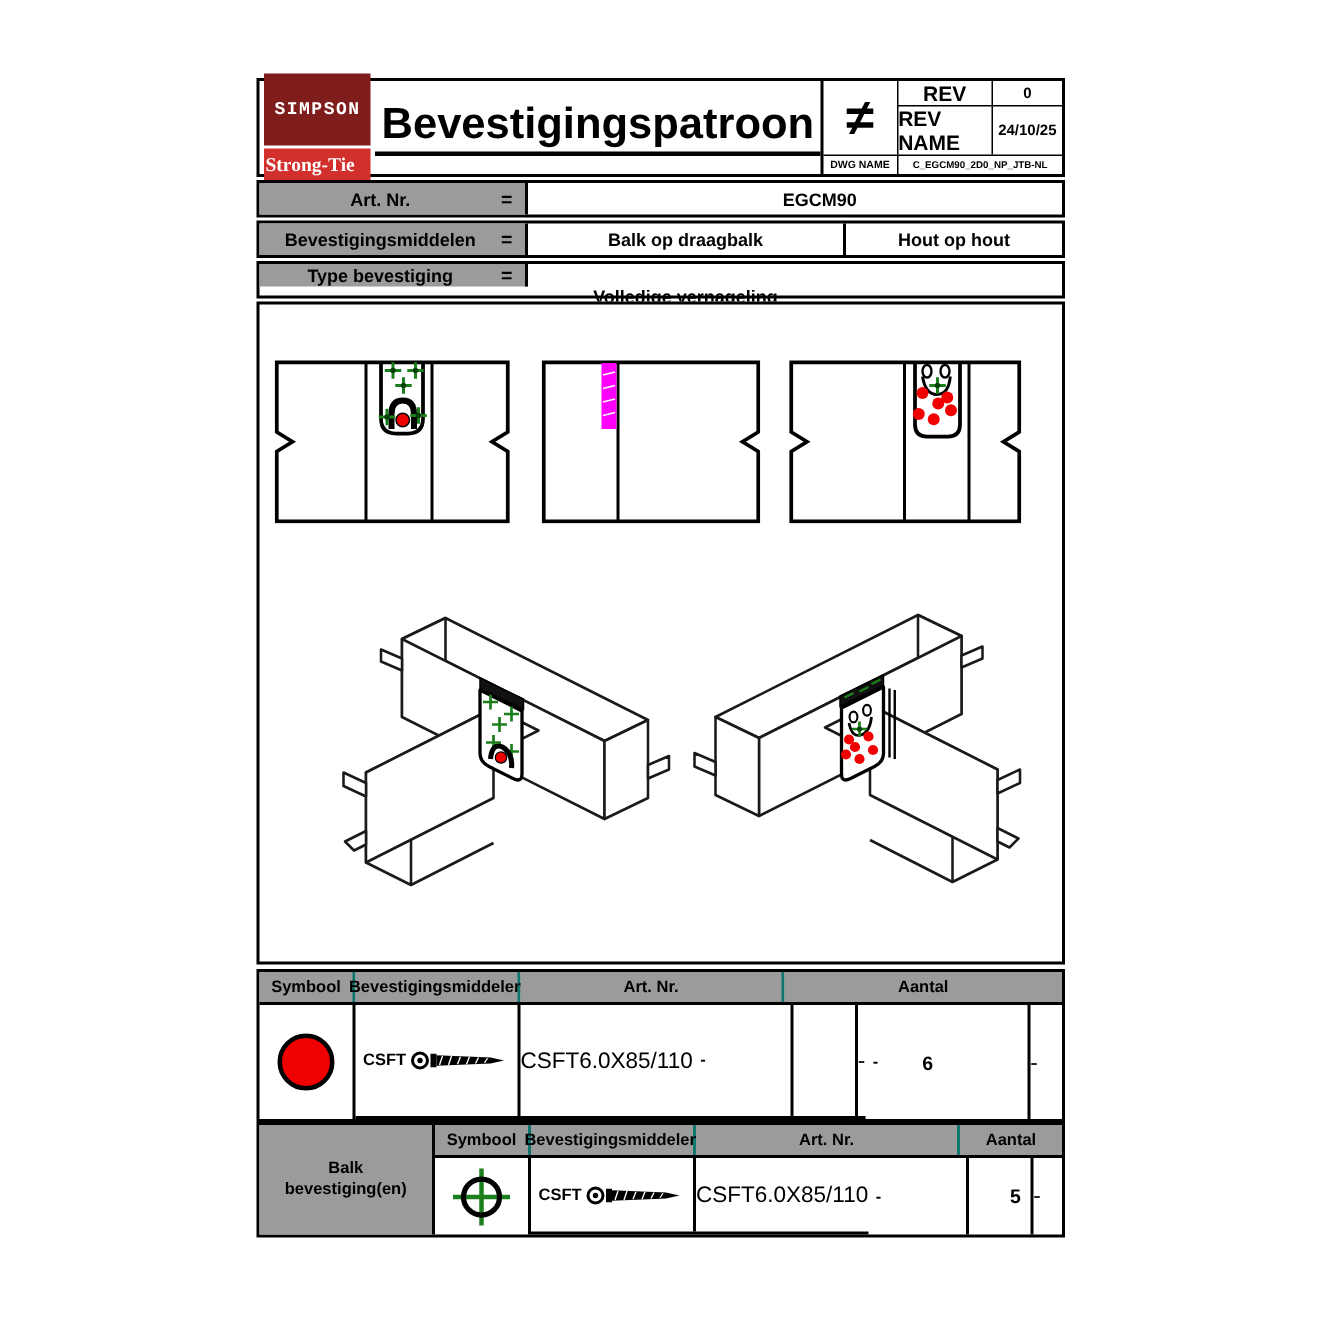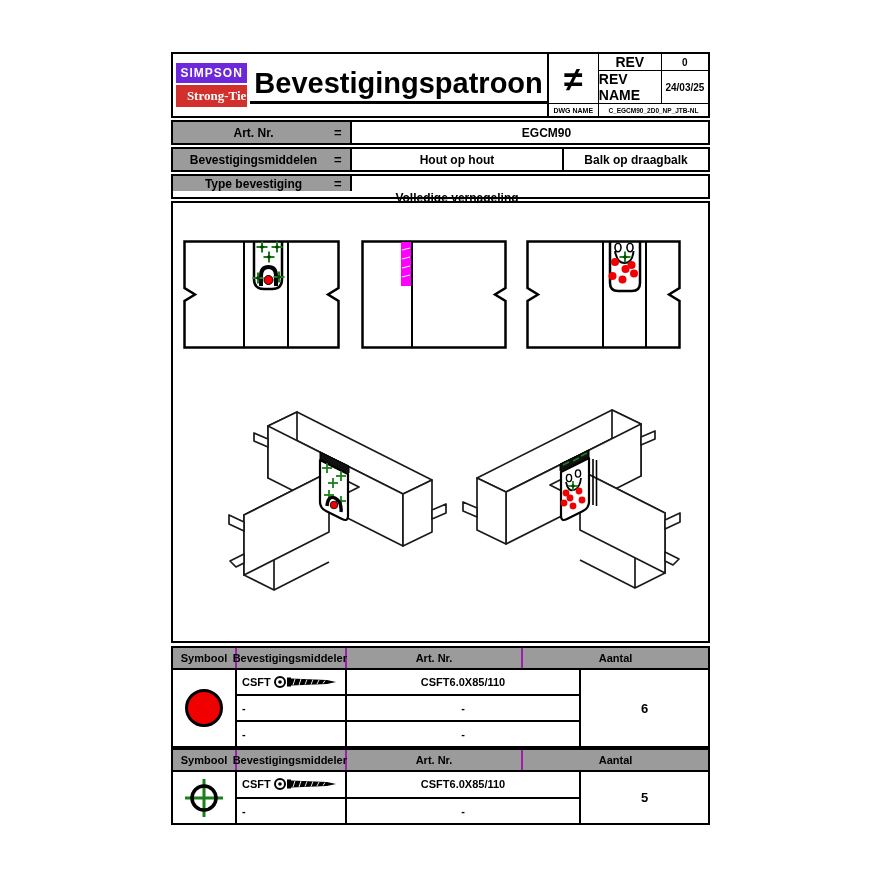--- a/index.html
+++ b/index.html
@@ -3,22 +3,22 @@
 <meta charset="utf-8">
 <style>
   html,body{margin:0;padding:0;background:#fff;font-family:"Liberation Sans",sans-serif;}
   .canvas{position:relative;width:880px;height:880px;background:#fff;overflow:hidden;}
   .doc{position:absolute;left:171px;top:52px;width:539px;height:776px;}
   .blk{position:absolute;border:2px solid #000;background:#fff;box-sizing:border-box;}
 
   
   .header{left:0;top:0;width:539px;height:66px;display:flex;}
   .logo{width:78px;padding:3px 3px;display:flex;flex-direction:column;justify-content:center;gap:2px;}
-  .logo-top{background:#6d28d9;color:#fff;font-weight:bold;font-size:12px;letter-spacing:1px;text-align:center;padding:3px 2px;}
-  .logo-bot{background:#d2302c;color:#fff;font-weight:bold;font-size:13px;text-align:right;padding:3px 1px;font-family:"Liberation Serif",serif;}
+  .logo-top{background:#7f1d1d;color:#fff;font-weight:bold;font-size:12px;letter-spacing:1px;text-align:center;padding:17px 2px;font-family:Liberation Mono, monospace;}
+  .logo-bot{background:#d2302c;color:#fff;font-weight:bold;font-size:13px;text-align:left;padding:3px 1px;font-family:"Liberation Serif",serif;}
   .title-cell{flex:1;display:flex;align-items:center;justify-content:center;}
   .title-cell span{font-size:29px;font-weight:bold;border-bottom:3px solid #000;padding:0 4px 1px 4px;}
   .revtable{width:174px;border-left:2px solid #000;display:grid;grid-template-columns:49px 63px 1fr;grid-template-rows:1fr 1fr 1fr;}
   .rc{border-left:1.5px solid #000;border-top:1.5px solid #000;display:flex;align-items:center;justify-content:center;font-weight:bold;box-sizing:border-box;}
   .rc.first-col{border-left:none;}
   .rc.first-row{border-top:none;}
   .neq{grid-column:1;grid-row:1 / span 2;font-size:34px;font-weight:900;line-height:1;}
   .rlab{font-size:14px;}
   .rval{font-size:10px;}
   .dwglab{font-size:7px;}
@@ -36,29 +36,29 @@
   
   .drawbox{left:0;top:149px;width:539px;height:442px;}
   .p2d{position:absolute;}
   svg{display:block;}
 
   
   .ftable{display:flex;}
   .ft-label{width:117px;background:#9b9b9b;border-right:2px solid #000;display:flex;flex-direction:column;align-items:center;justify-content:center;font-weight:bold;font-size:11px;line-height:1.25;box-sizing:border-box;}
   .ft-right{flex:1;display:flex;flex-direction:column;}
   .ft-head{height:22px;display:flex;border-bottom:2px solid #000;box-sizing:border-box;}
-  .fh{background:#9b9b9b;display:flex;align-items:center;justify-content:center;font-weight:bold;font-size:11px;border-right:2px solid #a21caf;box-sizing:border-box;}
+  .fh{background:#9b9b9b;display:flex;align-items:center;justify-content:center;font-weight:bold;font-size:11px;border-right:2px solid #0f766e;box-sizing:border-box;}
   .fh.w1{width:64px;}.fh.w2{width:110px;}.fh.w3{width:176px;}.fh.w4{flex:1;border-right:none;}
   .ft-body{flex:1;display:flex;}
   .ft-sym{width:64px;border-right:2px solid #000;display:flex;align-items:center;justify-content:center;box-sizing:border-box;}
-  .ft-rows{width:344px;display:flex;flex-direction:column;border-right:2px solid #000;box-sizing:border-box;}
+  .ft-rows{width:292px;display:flex;border-right:2px solid #000;box-sizing:border-box;}
   .ftr{flex:1;display:flex;border-bottom:2px solid #000;box-sizing:border-box;}
   .ftr:last-child{border-bottom:none;}
   .ft-mid{width:110px;border-right:2px solid #000;display:flex;align-items:center;padding-left:5px;font-weight:bold;font-size:11px;gap:2px;box-sizing:border-box;}
-  .ft-art{flex:1;display:flex;align-items:center;justify-content:center;font-weight:bold;font-size:11px;}
+  .ft-art{flex:1;display:flex;align-items:center;justify-content:center;font-weight:normal;font-size:15px;}
   .ft-aantal{flex:1;display:flex;align-items:center;justify-content:center;font-weight:bold;font-size:13px;}
   .redcircle{width:38px;height:38px;border-radius:50%;background:#f00000;border:3px solid #000;box-sizing:border-box;}
 </style>
 </head>
 <body>
 
 <div class="canvas">
 <div class="doc">
 
   <div class="blk header">
@@ -67,43 +67,43 @@
       <div class="logo-bot">Strong-Tie</div>
     </div>
     <div class="title-cell">
       <span>Bevestigingspatroon</span>
     </div>
     <div class="revtable">
       <div class="rc neq first-col first-row">≠</div>
       <div class="rc rlab first-row">REV</div>
       <div class="rc rval first-row">0</div>
       <div class="rc rlab">REV NAME</div>
-      <div class="rc rval">24/03/25</div>
+      <div class="rc rval">24/10/25</div>
       <div class="rc dwglab first-col">DWG NAME</div>
       <div class="rc dwgval">C_EGCM90_2D0_NP_JTB-NL</div>
     </div>
   </div>
 
   <div class="blk inforow" style="top:68px;">
     <div class="ilabel">
       <span class="lt">Art. Nr.</span>
       <span class="eq">=</span>
     </div>
     <div class="ivals">
           <div class="ival">EGCM90</div>
         </div>
   </div>
   <div class="blk inforow" style="top:95px;">
     <div class="ilabel">
       <span class="lt">Bevestigingsmiddelen</span>
       <span class="eq">=</span>
     </div>
     <div class="ivals">
+      <div class="ival">Balk op draagbalk</div>
       <div class="ival">Hout op hout</div>
-      <div class="ival">Balk op draagbalk</div>
     </div>
   </div>
   <div class="blk inforow" style="top:122px;flex-direction:column;">
     <div class="ilabel">
       <span class="lt">Type bevestiging</span>
       <span class="eq">=</span>
     </div>
     <div class="ivals">
           <div class="ival">Volledige vernageling</div>
         </div>
@@ -297,20 +297,24 @@
             <div class="ft-mid">-</div>
             <div class="ft-art">-</div>
           </div>
         </div>
         <div class="ft-aantal">6</div>
       </div>
     </div>
   </div>
 
   <div class="blk ftable" style="left:0;top:696px;width:539px;height:77px;">
+    <div class="ft-label">
+      <div>Balk</div>
+      <div>bevestiging(en)</div>
+    </div>
     <div class="ft-right">
       <div class="ft-head">
         <div class="fh w1">Symbool</div>
         <div class="fh w2">Bevestigingsmiddelen</div>
         <div class="fh w3">Art. Nr.</div>
         <div class="fh w4">Aantal</div>
       </div>
       <div class="ft-body">
         <div class="ft-sym">
           <svg width="44" height="44" viewBox="0 0 44 44">

